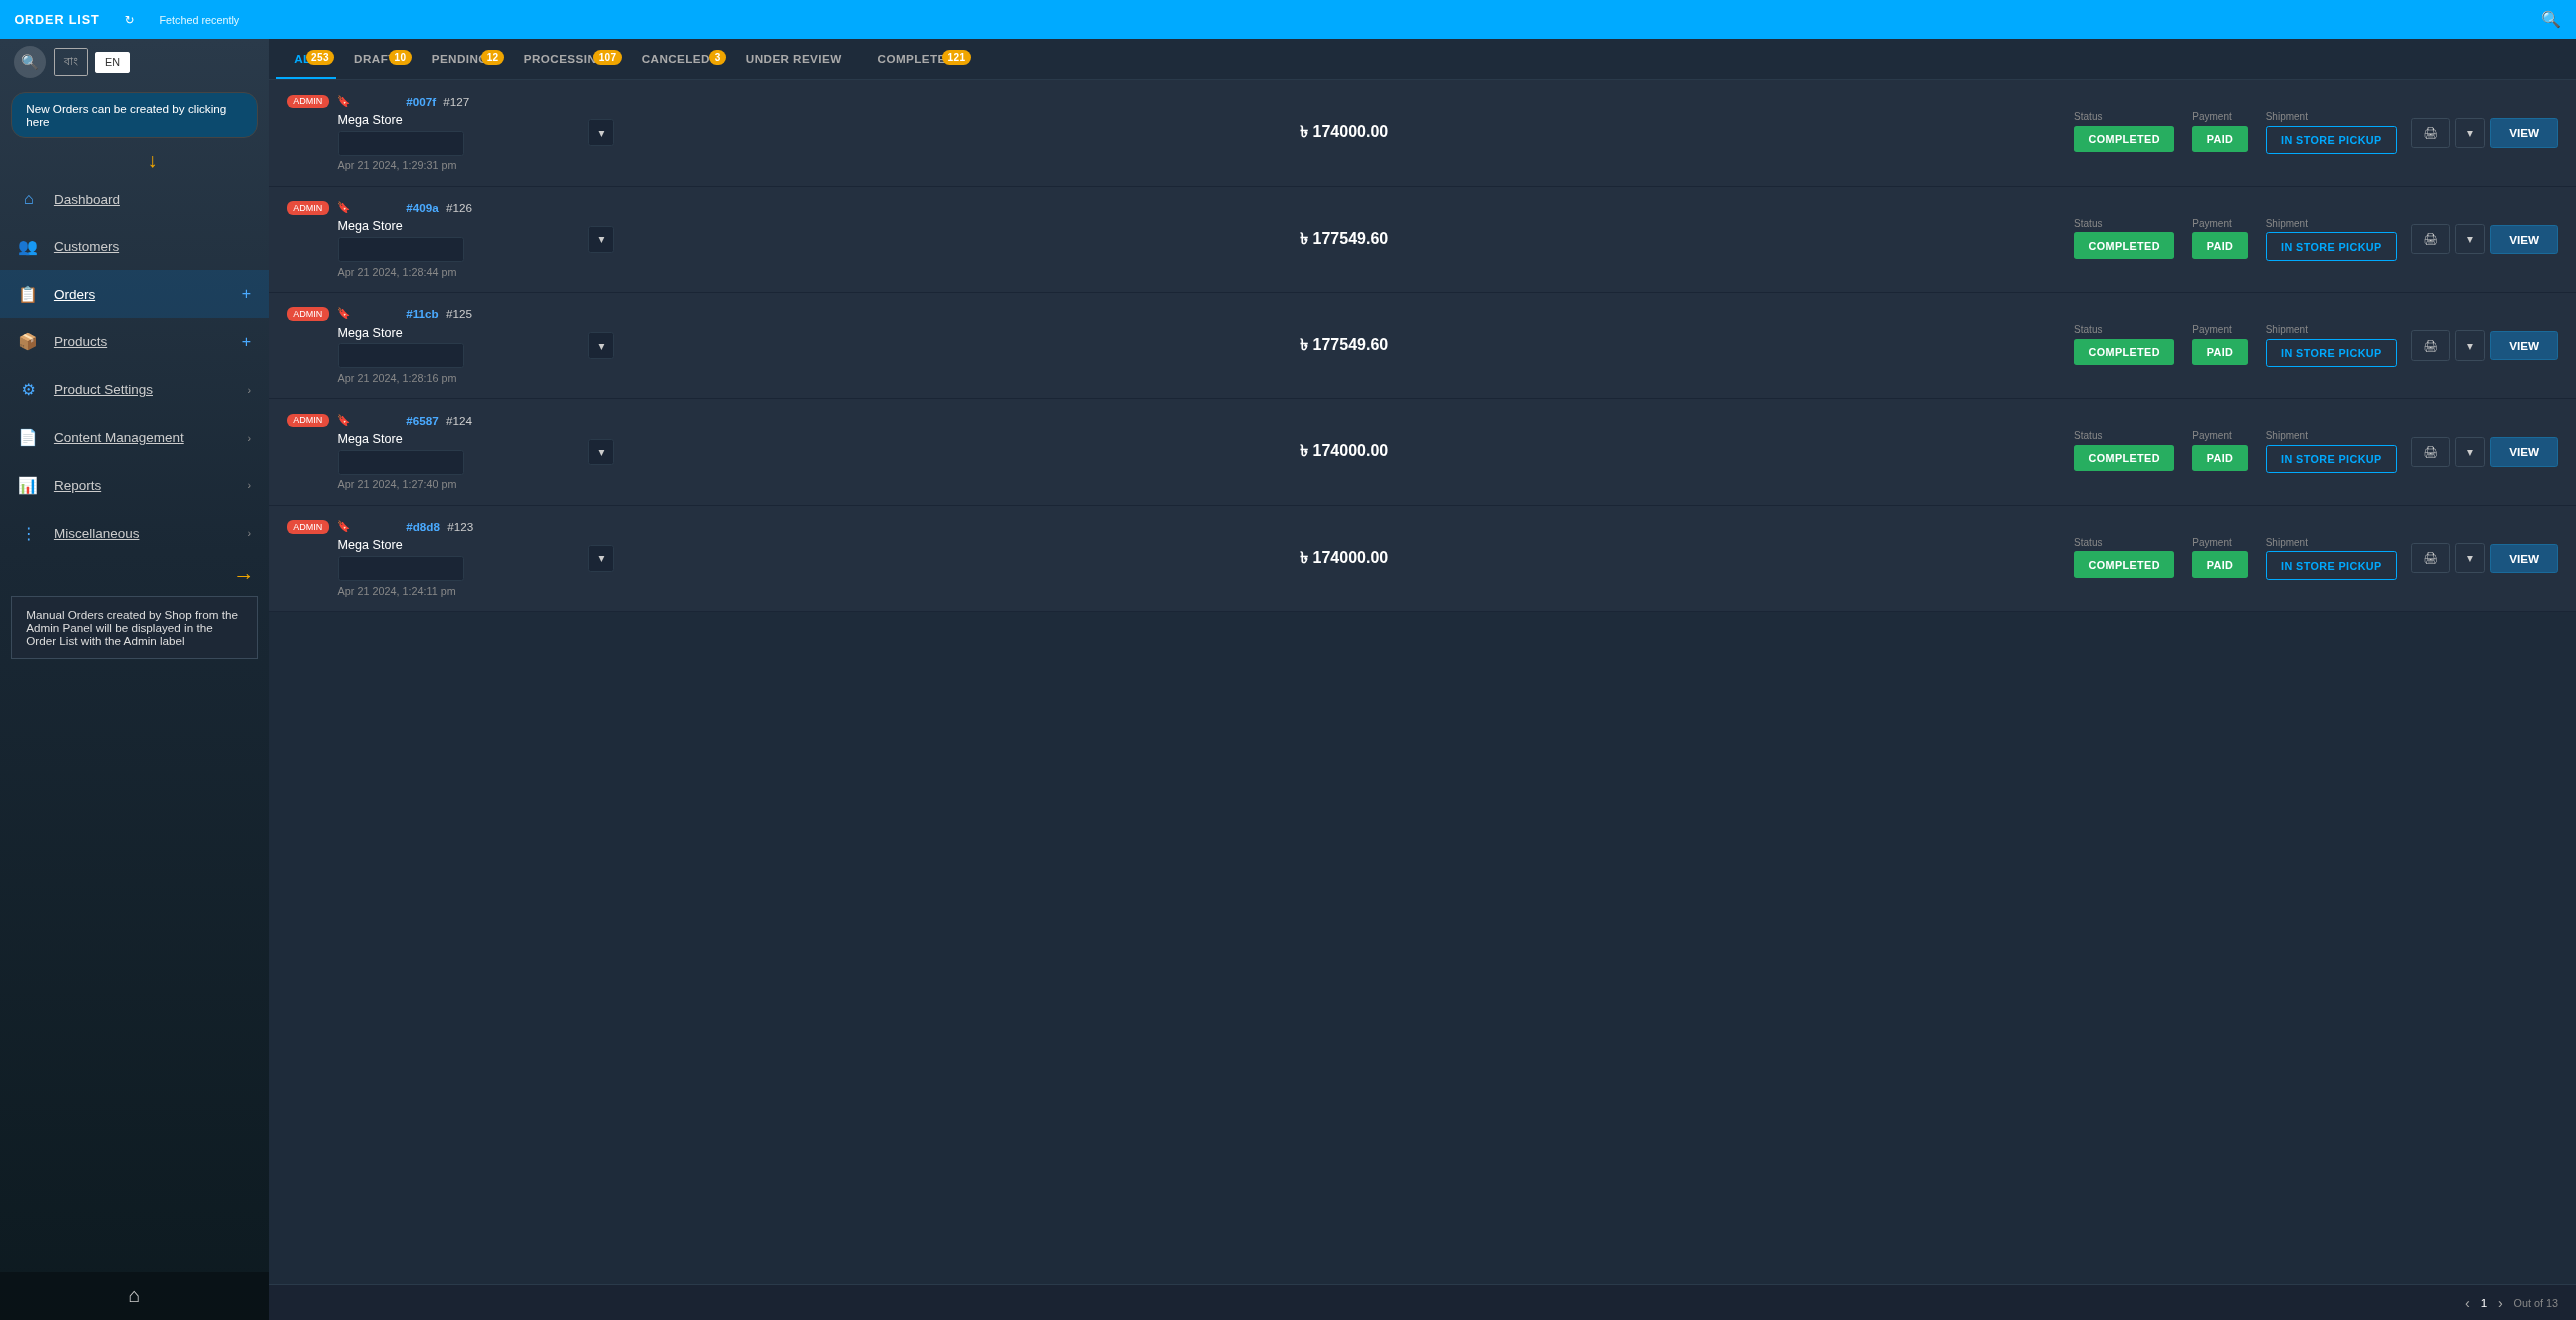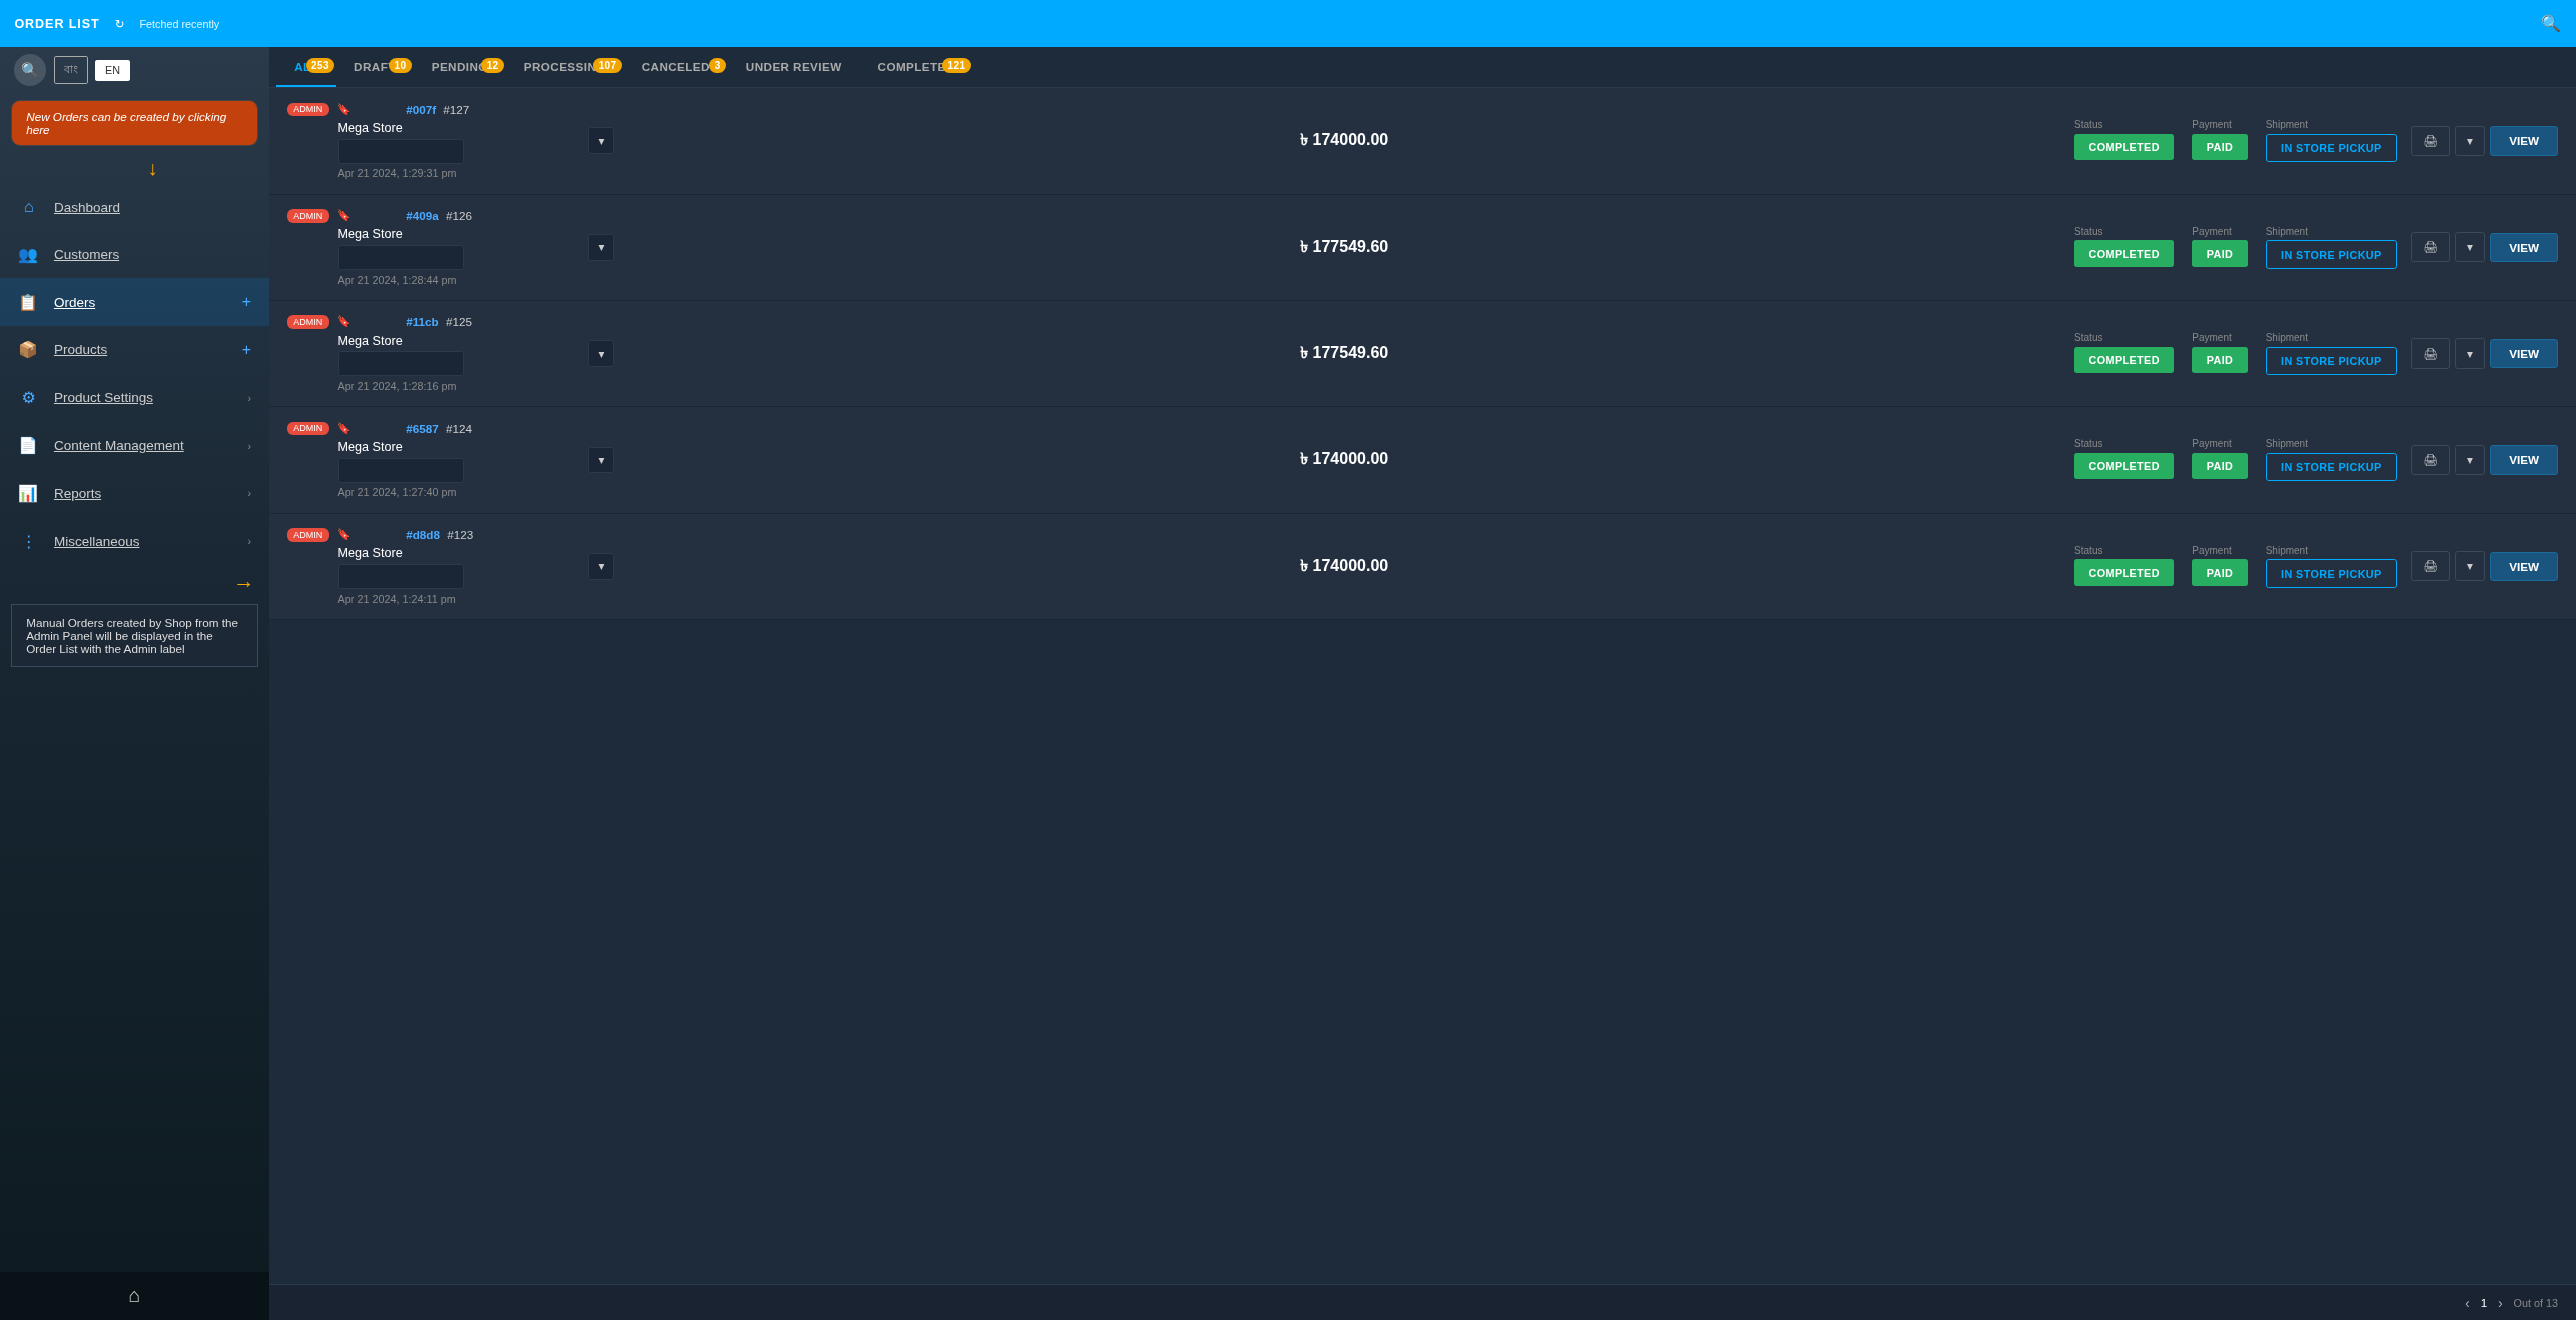--- a/index.html
+++ b/index.html
@@ -4,22 +4,22 @@
   <style>
     * { box-sizing: border-box; margin: 0; padding: 0; }
     body { font-family: Arial, sans-serif; background: #1a2332; color: #fff; display: flex; flex-direction: column; height: 100vh; overflow: hidden; }
 
     
     .top-bar {
       background: #00aaff;
       display: flex;
       align-items: center;
       padding: 0 14.4px;
-      height: 47px;
-      gap: 15px;
+      height: 39px;
+      gap: 25px;
       flex-shrink: 0;
     }
     .top-bar-title { font-weight: bold; font-size: 12.6px; color: #fff; letter-spacing: 0.9px; }
     .top-bar-refresh { color: #fff; font-size: 11.7px; display: flex; align-items: center; gap: 5.4px; }
     .top-bar-fetched { font-size: 10.8px; color: #e0f7ff; }
     .top-bar-search { margin-left: auto; color: #fff; font-size: 16px; cursor: pointer; }
 
     
     .layout { display: flex; flex: 1; overflow: hidden; }
 
@@ -91,29 +91,28 @@
       transition: background 0.2s;
     }
     .nav-item.active { color: #fff; background: rgba(0,150,255,0.15); }
     .nav-item .nav-icon { color: #4aaaff; font-size: 16px; width: 21.5px; text-align: center; }
     .nav-item .nav-label { flex: 1; text-decoration: underline; }
     .nav-item .nav-arrow { color: #888; font-size: 10.8px; }
     .nav-item .nav-add { color: #4aaaff; font-size: 16px; cursor: pointer; }
 
     
     .tooltip-box {
-      background: #c2410c;
+      background: #0c4a6e;
       border: 0.9px solid #444;
-      border-radius: 9px;
+      border-radius: 14px;
       padding: 9px 14.4px;
       font-size: 11.7px;
       color: #fff;
       margin: 7.2px 10.8px;
       position: relative;
-      font-style: italic;
     }
     .tooltip-arrow-indicator {
       color: #f0a500;
       font-size: 20px;
       text-align: center;
       margin: 3.6px 0 3.6px 36px;
     }
 
     
     .bottom-tooltip {

